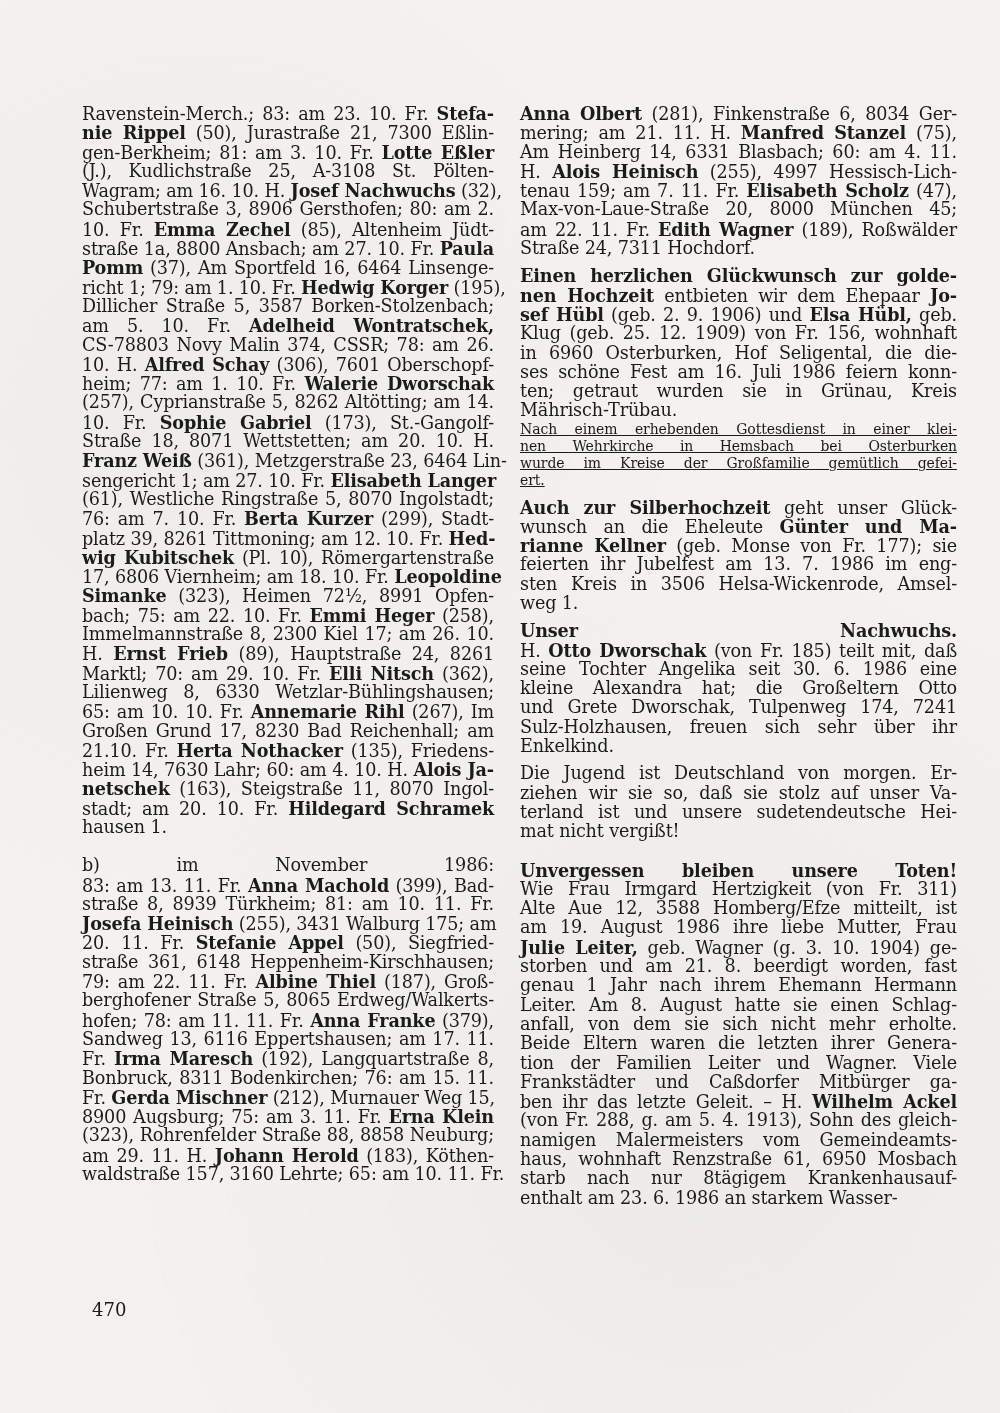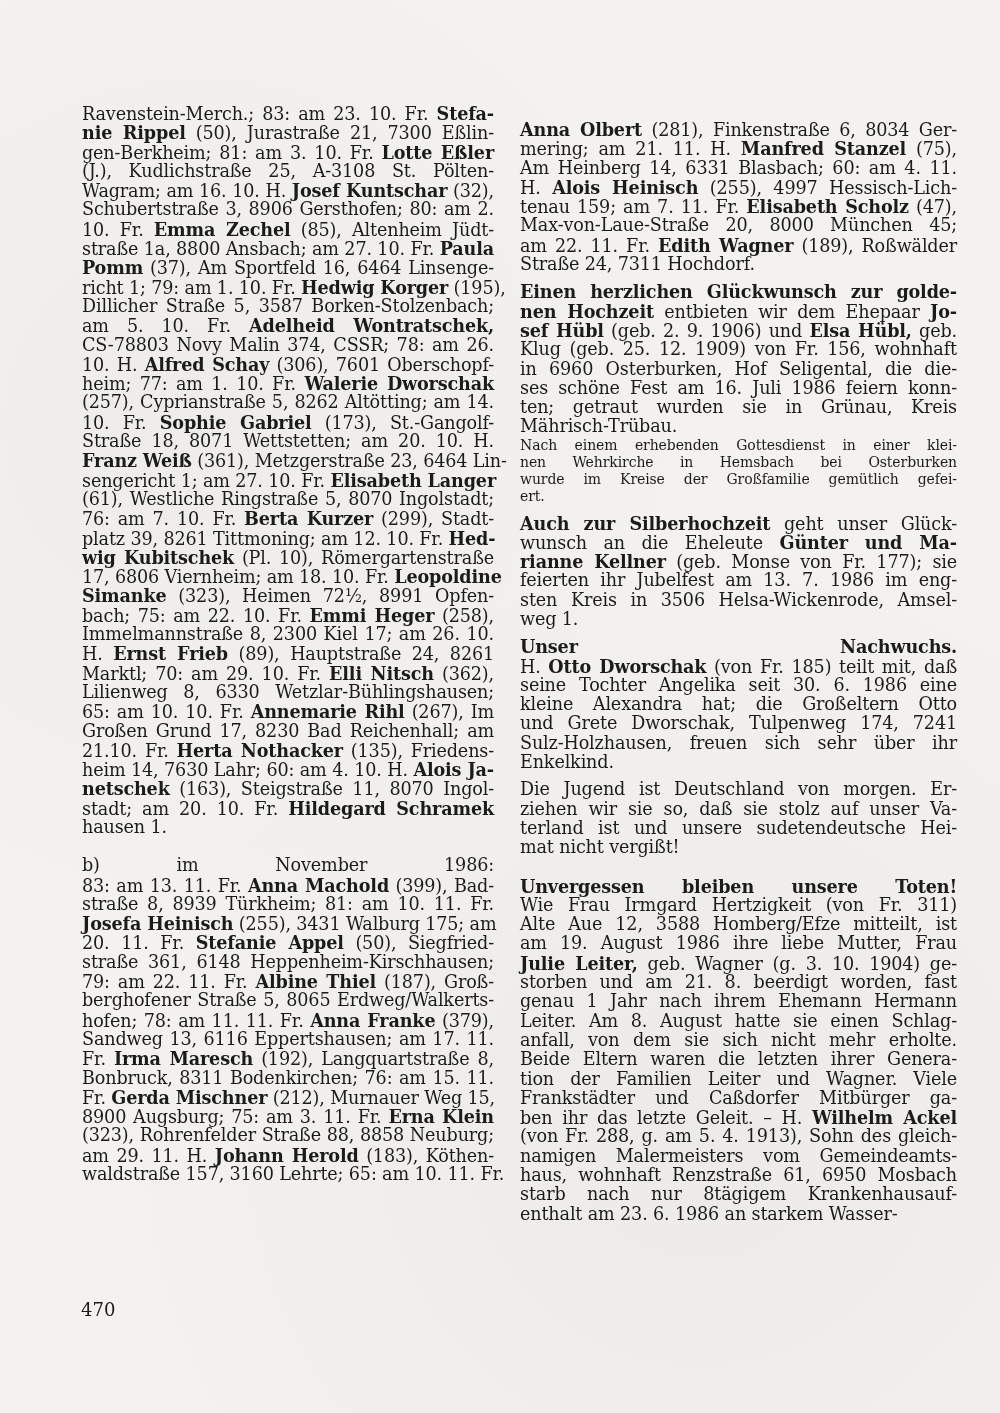--- a/index.html
+++ b/index.html
@@ -9,45 +9,45 @@
   }
   .page-texture {
     position:absolute; inset:0;
     background:
       radial-gradient(circle at 20% 30%, rgba(0,0,0,0.025), transparent 40%),
       radial-gradient(circle at 70% 80%, rgba(0,0,0,0.03), transparent 45%),
       #f3f2ee;
   }
   .col { position:absolute; top:104px; }
   .col-left { left:82px; width:412px; }
-  .col-right { left:520px; width:437px;margin-top:16px; }
+  .col-right { left:520px; width:437px; }
   .line {
     display:block; white-space:nowrap; font-size:17.6px; line-height:19.3px; height:19.3px;
     text-align:justify; text-align-last:justify; letter-spacing:-0.15px;
   }
   .line.last { text-align-last:left; }
-  .line.small { font-size:14px; line-height:17.2px; height:17.2px; letter-spacing:-0.1px; }
+  .line.small { font-size:14px; line-height:17.2px; height:17.2px; letter-spacing:-0.1px;text-decoration:underline; }
   .gap { display:block; height:19px; }
   .gap-s { display:block; height:8px; }
   b, .b { font-weight:bold; }
   .page-number {
-    position:absolute; left:81px; top:1300px; font-size:18px; line-height:20px;
+    position:absolute; left:92px; top:1300px; font-size:18px; line-height:20px;
   }
 </style>
 </head>
 <body>
 
 <div class="page-texture"></div>
 
 <div class="col col-left">
     <span class="line"><span>Ravenstein-Merch.; 83: am 23. 10. Fr. </span><span class="b">Stefa-</span></span>
     <span class="line"><span class="b">nie Rippel</span><span> (50), Jurastraße 21, 7300 Eßlin-</span></span>
     <span class="line"><span>gen-Berkheim; 81: am 3. 10. Fr. </span><span class="b">Lotte Eßler</span></span>
     <span class="line"><span>(J.), Kudlichstraße 25, A-3108 St. Pölten-</span></span>
-    <span class="line"><span>Wagram; am 16. 10. H. </span><span class="b">Josef Kuntschar</span><span> (32),</span></span>
+    <span class="line"><span>Wagram; am 16. 10. H. </span><span class="b">Josef Nachwuchs</span><span> (32),</span></span>
     <span class="line"><span>Schubertstraße 3, 8906 Gersthofen; 80: am 2.</span></span>
     <span class="line"><span>10. Fr. </span><span class="b">Emma Zechel</span><span> (85), Altenheim Jüdt-</span></span>
     <span class="line"><span>straße 1a, 8800 Ansbach; am 27. 10. Fr. </span><span class="b">Paula</span></span>
     <span class="line"><span class="b">Pomm</span><span> (37), Am Sportfeld 16, 6464 Linsenge-</span></span>
     <span class="line"><span>richt 1; 79: am 1. 10. Fr. </span><span class="b">Hedwig Korger</span><span> (195),</span></span>
     <span class="line"><span>Dillicher Straße 5, 3587 Borken-Stolzenbach;</span></span>
     <span class="line"><span>am 5. 10. Fr. </span><span class="b">Adelheid Wontratschek,</span></span>
     <span class="line"><span>CS-78803 Novy Malin 374, CSSR; 78: am 26.</span></span>
     <span class="line"><span>10. H. </span><span class="b">Alfred Schay</span><span> (306), 7601 Oberschopf-</span></span>
     <span class="line"><span>heim; 77: am 1. 10. Fr. </span><span class="b">Walerie Dworschak</span></span>

